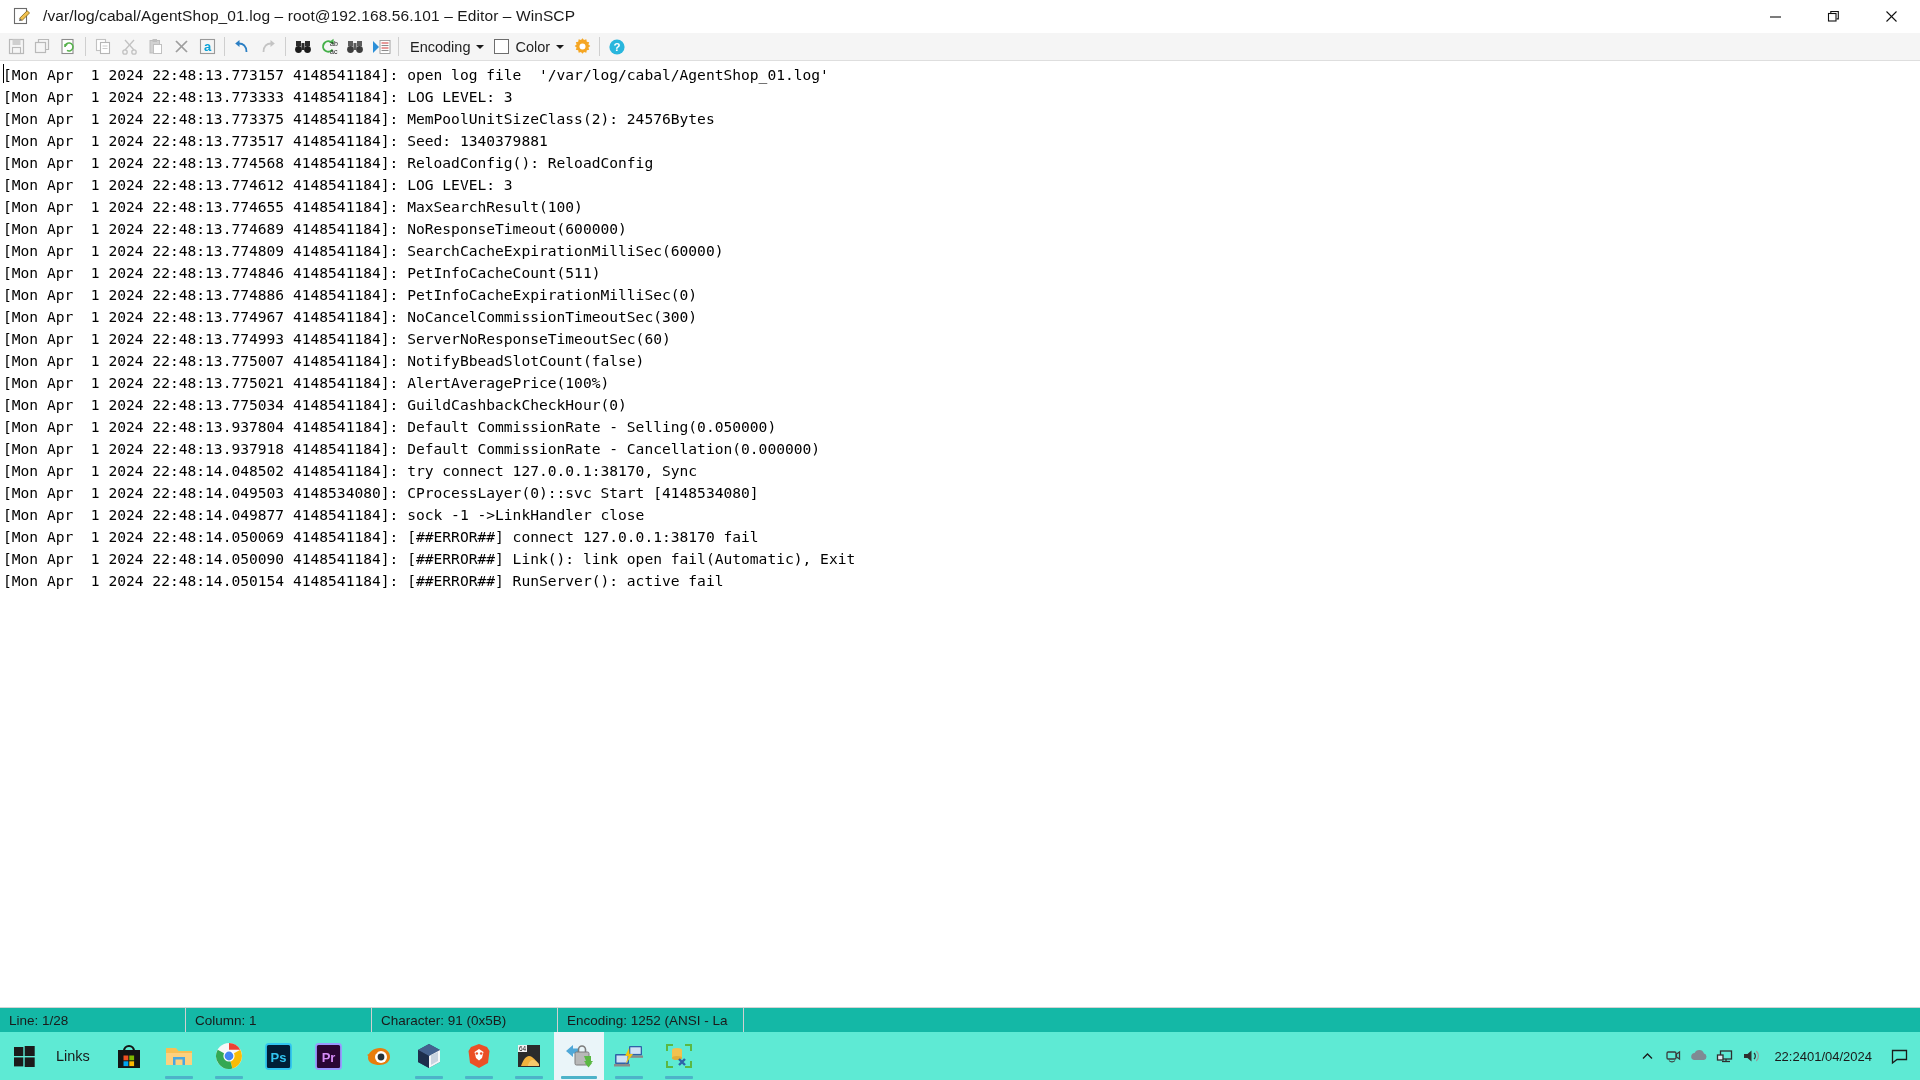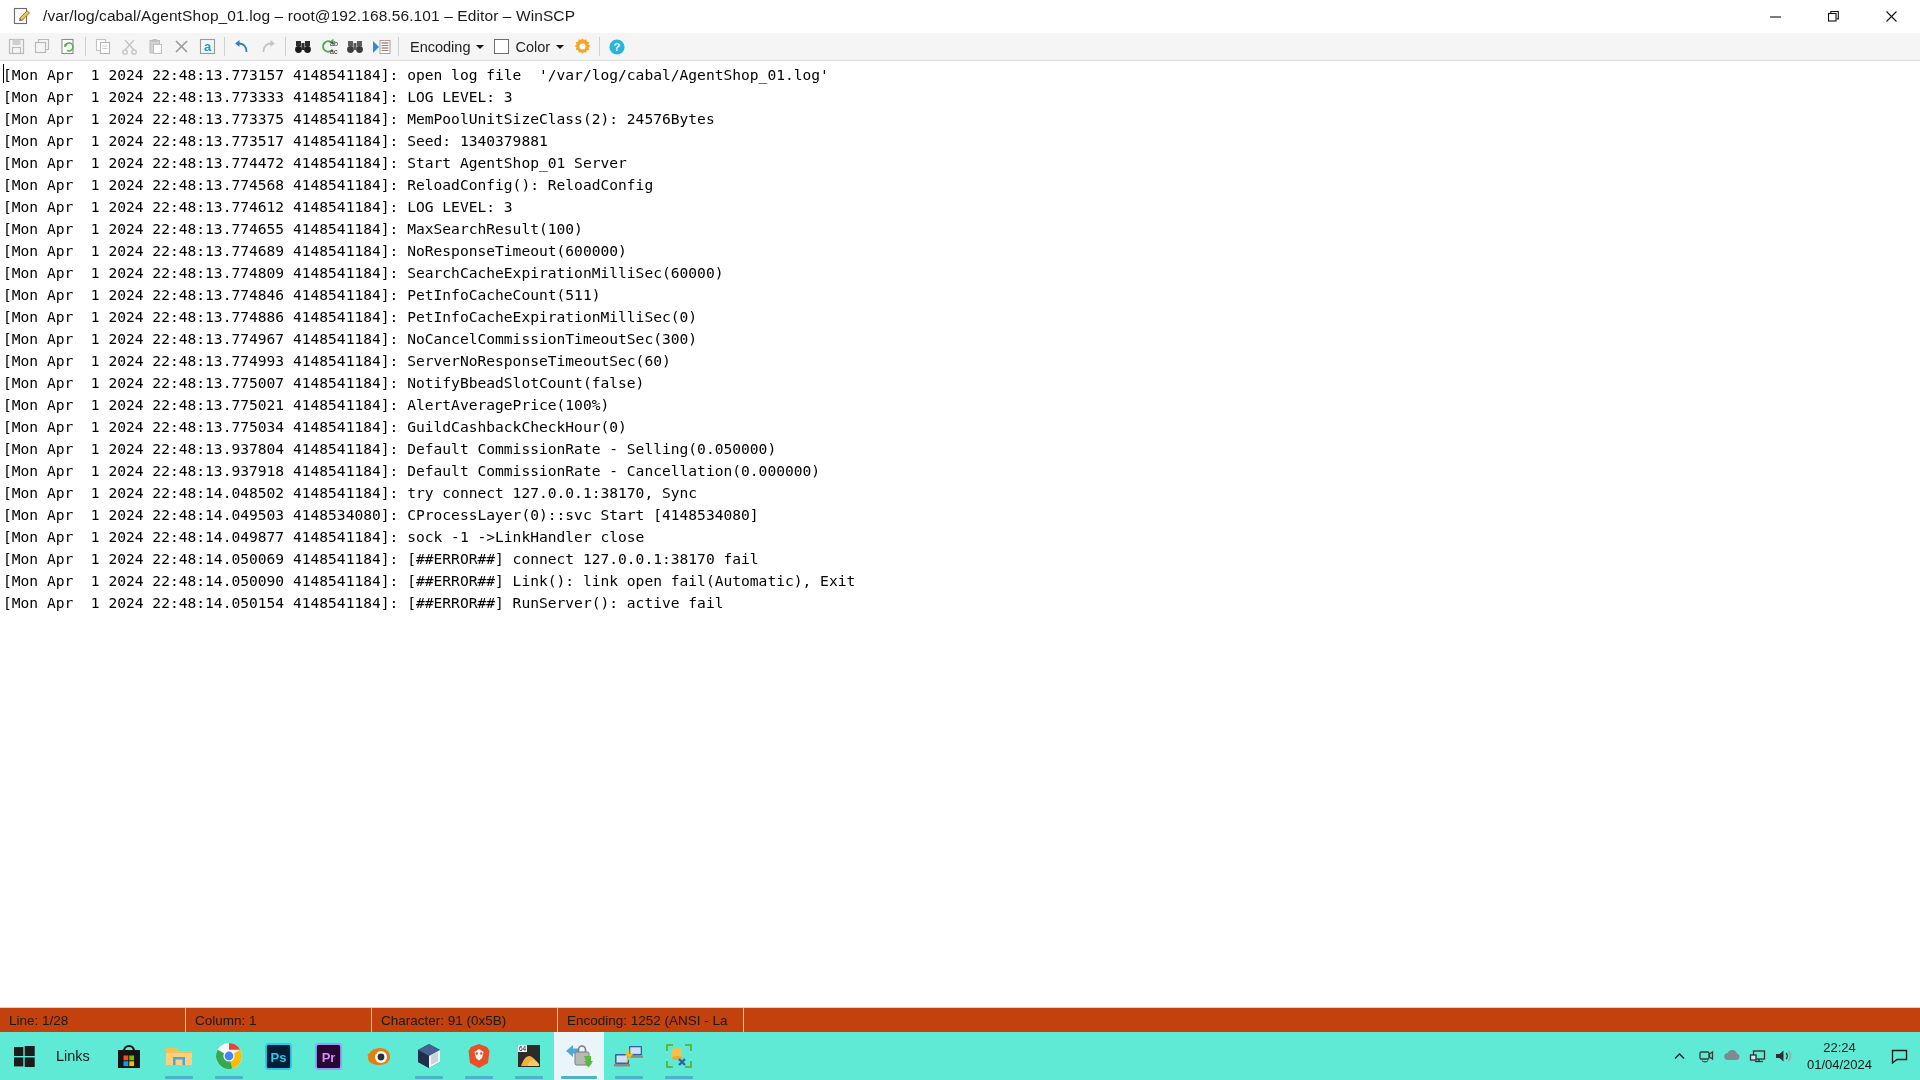--- a/index.html
+++ b/index.html
@@ -91,21 +91,21 @@
   .caret-bar {
     position: absolute;
     left: 3px; top: 3px;
     width: 1px; height: 19px;
     background: #000;
   }
 
   
   .statusbar {
     height: 25px; flex: 0 0 25px;
-    background: #c2410c;
+    background: #14b8a6;
     border-top: 1px solid #d4d4d4;
     display: flex; align-items: stretch;
     font-size: 13.5px; color: #1a1a1a;
   }
   .sb-cell {
     display: flex; align-items: center;
     padding: 0 9px;
     border-right: 1px solid #d0d0d0;
     white-space: nowrap; overflow: hidden;
   }
@@ -149,21 +149,21 @@
   .taskbar-spacer { flex: 1 1 auto; }
   .tray {
     display: flex; align-items: center;
     padding-right: 4px;
   }
   .tray-icon {
     width: 26px; height: 48px;
     display: flex; align-items: center; justify-content: center;
   }
   .clock {
-    display: flex; flex-direction: column;
+    display: flex; flex-direction: row;
     align-items: center; justify-content: center;
     padding: 5px 10px; height: 48px;
     font-size: 13px; color: #1a1a1a; line-height: 17px;
   }
   .notif {
     width: 34px; height: 48px;
     display: flex; align-items: center; justify-content: center;
   }
 </style>
 </head>
@@ -356,21 +356,20 @@
 
 </div>
 
 <div class="editor">
   <div class="caret-bar"></div>
   <div id="log-lines">
       <div class="log-line">[Mon Apr  1 2024 22:48:13.773157 4148541184]: open log file  '/var/log/cabal/AgentShop_01.log'</div>
       <div class="log-line">[Mon Apr  1 2024 22:48:13.773333 4148541184]: LOG LEVEL: 3</div>
       <div class="log-line">[Mon Apr  1 2024 22:48:13.773375 4148541184]: MemPoolUnitSizeClass(2): 24576Bytes</div>
       <div class="log-line">[Mon Apr  1 2024 22:48:13.773517 4148541184]: Seed: 1340379881</div>
-      <div class="log-line">[Mon Apr  1 2024 22:48:13.774472 4148541184]: Start AgentShop_01 Server</div>
       <div class="log-line">[Mon Apr  1 2024 22:48:13.774568 4148541184]: ReloadConfig(): ReloadConfig</div>
       <div class="log-line">[Mon Apr  1 2024 22:48:13.774612 4148541184]: LOG LEVEL: 3</div>
       <div class="log-line">[Mon Apr  1 2024 22:48:13.774655 4148541184]: MaxSearchResult(100)</div>
       <div class="log-line">[Mon Apr  1 2024 22:48:13.774689 4148541184]: NoResponseTimeout(600000)</div>
       <div class="log-line">[Mon Apr  1 2024 22:48:13.774809 4148541184]: SearchCacheExpirationMilliSec(60000)</div>
       <div class="log-line">[Mon Apr  1 2024 22:48:13.774846 4148541184]: PetInfoCacheCount(511)</div>
       <div class="log-line">[Mon Apr  1 2024 22:48:13.774886 4148541184]: PetInfoCacheExpirationMilliSec(0)</div>
       <div class="log-line">[Mon Apr  1 2024 22:48:13.774967 4148541184]: NoCancelCommissionTimeoutSec(300)</div>
       <div class="log-line">[Mon Apr  1 2024 22:48:13.774993 4148541184]: ServerNoResponseTimeoutSec(60)</div>
       <div class="log-line">[Mon Apr  1 2024 22:48:13.775007 4148541184]: NotifyBbeadSlotCount(false)</div>

